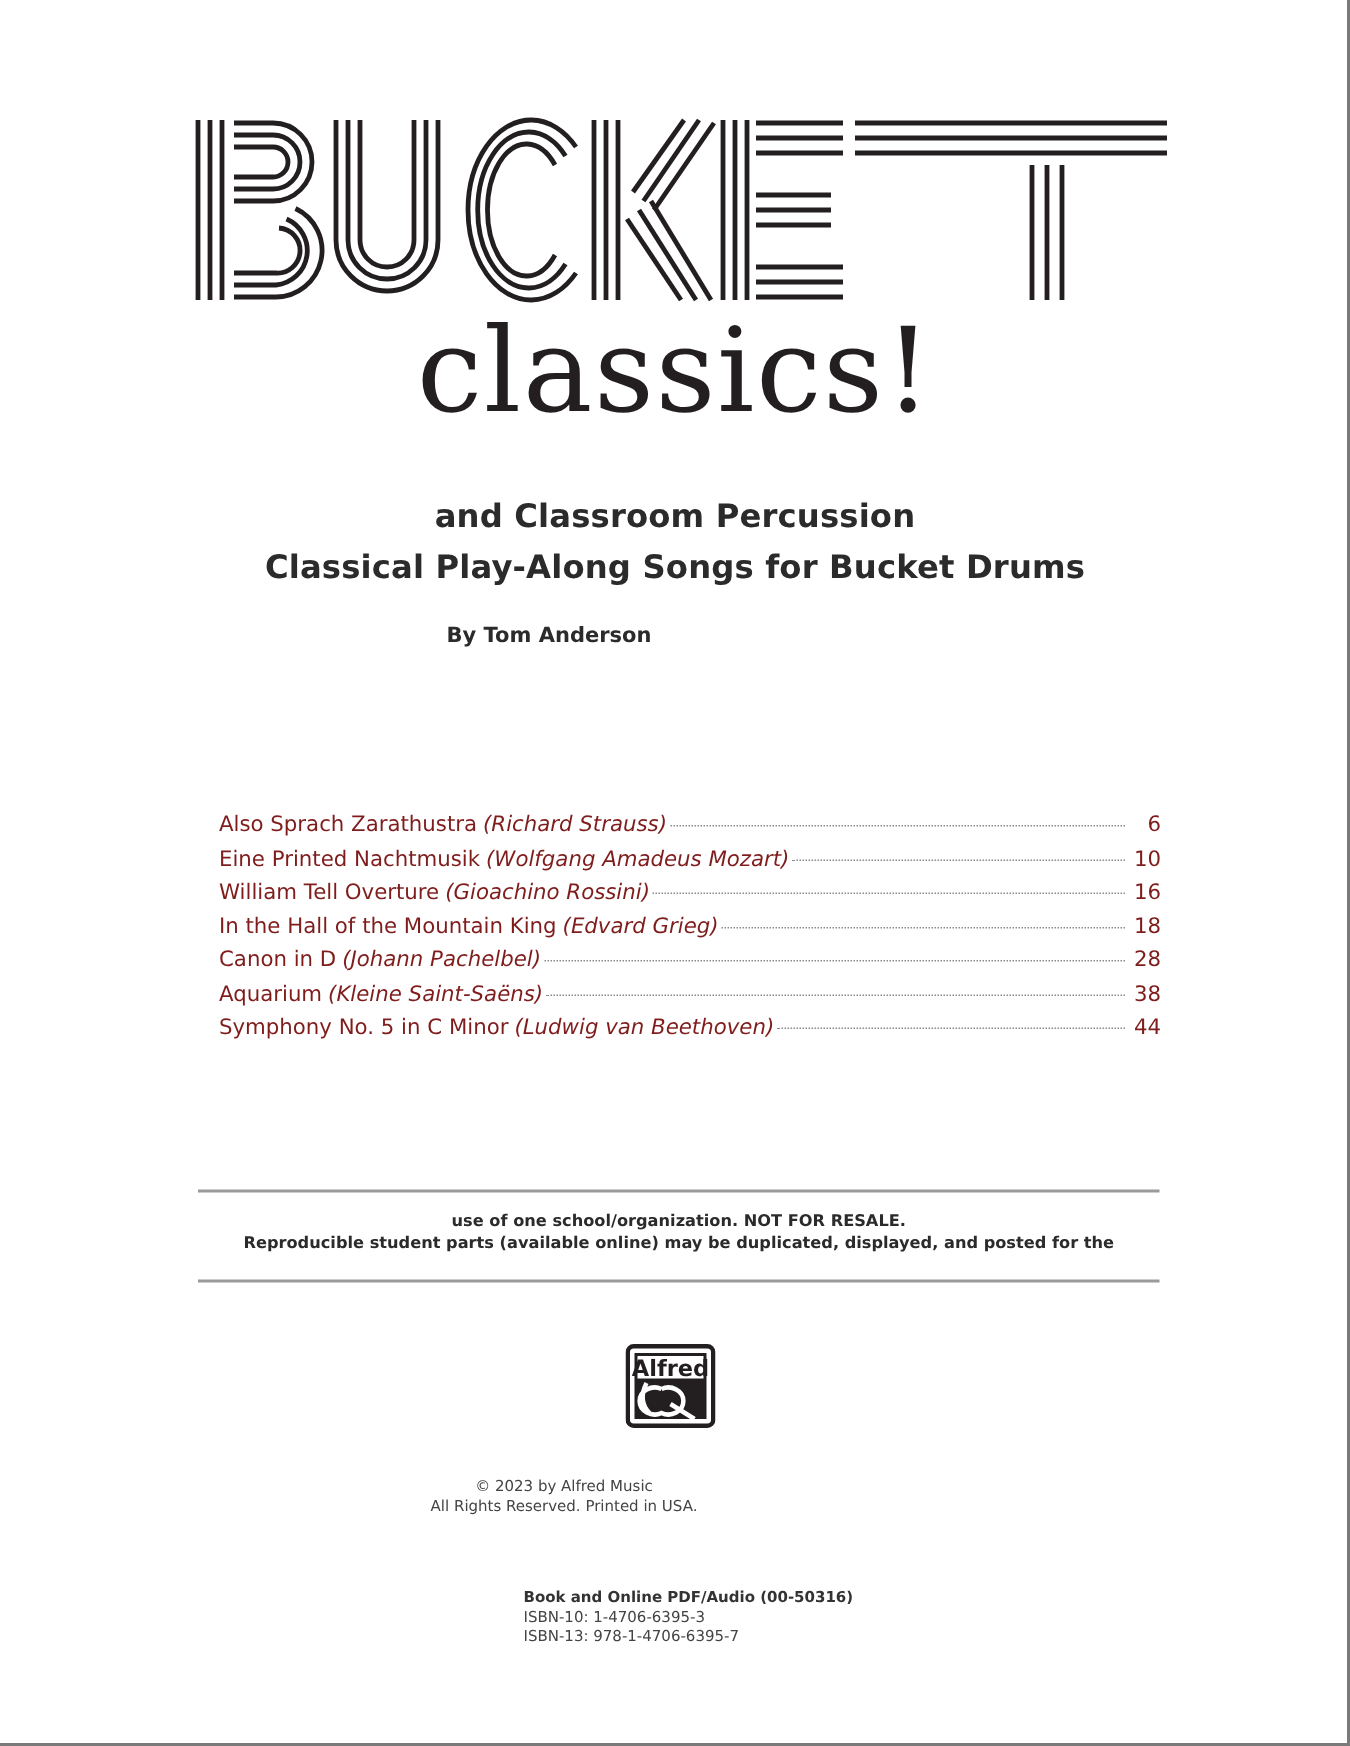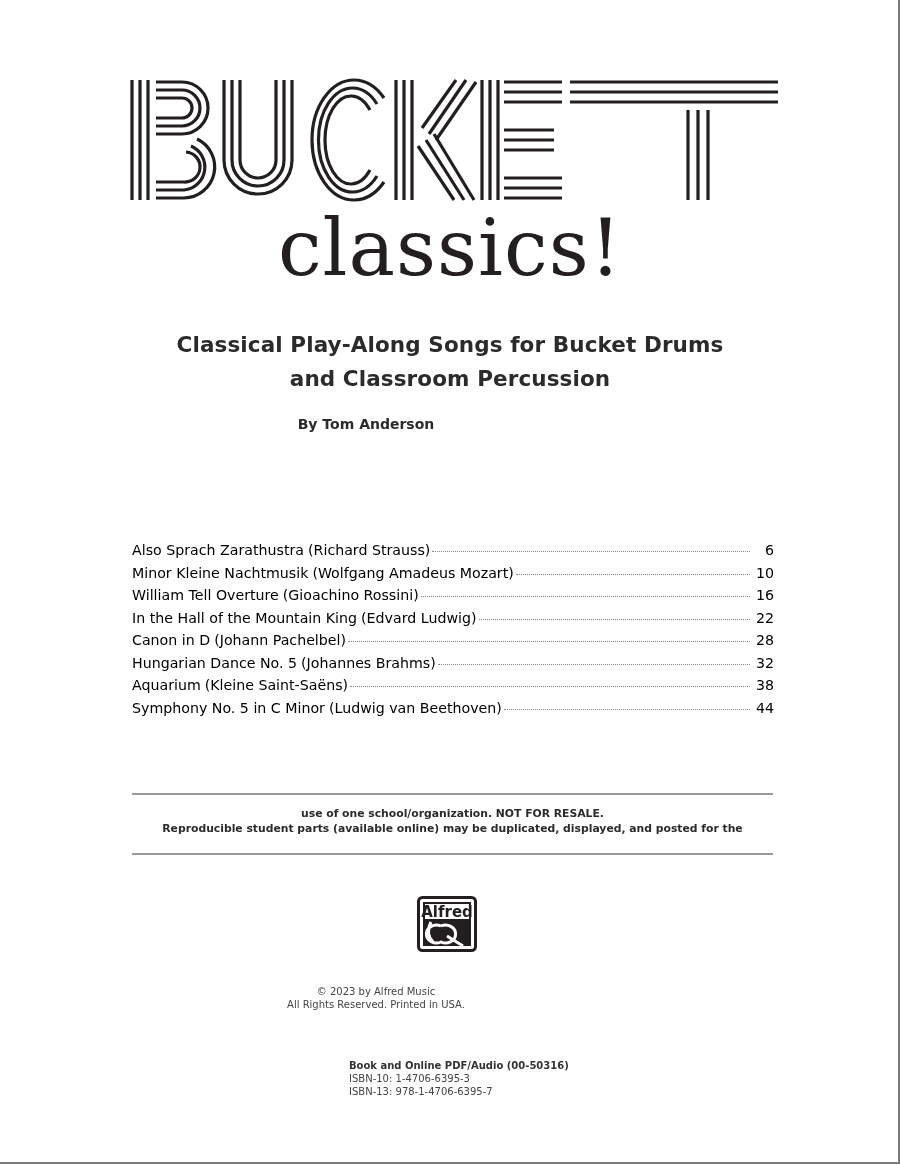--- a/index.html
+++ b/index.html
@@ -8,23 +8,23 @@
 
   .logo-svg { position: absolute; left: 128px; top: 76px; width: 652px; height: 130px; }
   .logo-svg .st { fill: none; stroke: #231f20; stroke-width: 3.2; }
 
   .subtitle-classics { position: absolute; left: 0; width: 900px; top: 198px; text-align: center; font-family: "DejaVu Serif", serif; font-size: 78px; line-height: 100px; letter-spacing: 1px; color: #231f20; }
 
   .tagline { position: absolute; left: 0; width: 900px; top: 328px; text-align: center; font-family: "DejaVu Sans", sans-serif; font-weight: bold; font-size: 21.5px; line-height: 34px; color: #2b2b2b; letter-spacing: 0.1px; }
   .byline { position: absolute; left: 0; width: 732px; top: 414px; text-align: center; font-weight: bold; font-size: 14px; line-height: 20px; color: #2b2b2b; }
 
   .toc { position: absolute; left: 132px; top: 542px; width: 642px; }
-  .toc-row { display: flex; align-items: baseline; height: 22.5px; font-size: 14.2px; color: #000000; white-space: nowrap; }
+  .toc-row { display: flex; align-items: baseline; height: 22.5px; font-size: 14.2px; color: #7f1d1d; white-space: nowrap; margin-left: 14px; }
   .toc-title { flex: 0 0 auto; }
-  .toc-composer { flex: 0 0 auto; margin-left: 4px; text-align: center; }
+  .toc-composer { flex: 0 0 auto; font-style: italic; margin-left: 4px; text-align: center; }
   .toc-dots { flex: 1 1 auto; border-bottom: 1.5px dotted #8a8a8a; margin: 0 2px 0 2px; position: relative; top: -3px; }
   .toc-page { flex: 0 0 auto; width: 22px; text-align: right; }
 
   .rule { position: absolute; left: 132px; width: 641px; height: 0; border-top: 2px solid #9a9a9a; }
   .notice { position: absolute; left: 132px; width: 641px; top: 806px; text-align: center; font-weight: bold; font-size: 10.8px; line-height: 15px; color: #2b2b2b; }
 
   .alfred-logo { position: absolute; left: 417px; top: 896px; width: 60px; height: 56px; }
   .alfred-url { position: absolute; left: 0; width: 900px; top: 961px; text-align: center; font-weight: bold; font-size: 10px; color: #333; }
   .copyright { position: absolute; left: 0; width: 752px; top: 985px; text-align: center; font-size: 10px; line-height: 13px; color: #444; }
   .product { position: absolute; left: 349px; top: 1046px; font-size: 10px; line-height: 13px; color: #444; }
@@ -95,62 +95,56 @@
       <line class="st" x1="2" y1="22" x2="210" y2="22"></line>
       <line class="st" x1="120" y1="30" x2="120" y2="120"></line>
       <line class="st" x1="130" y1="30" x2="130" y2="120"></line>
       <line class="st" x1="140" y1="30" x2="140" y2="120"></line>
     </g>
   </svg>
 
   <div class="subtitle-classics">classics!</div>
 
   <div class="tagline">
+    <div>and Classroom Percussion</div>
     <div>Classical Play-Along Songs for Bucket Drums</div>
-    <div>and Classroom Percussion</div>
   </div>
 
   <div class="byline">By Tom Anderson</div>
 
   <div class="toc">
     <div class="toc-row">
       <span class="toc-title">Also Sprach Zarathustra</span>
       <span class="toc-composer">(Richard Strauss)</span>
       <span class="toc-dots"></span>
       <span class="toc-page">6</span>
     </div>
     <div class="toc-row">
-      <span class="toc-title">Minor Kleine Nachtmusik</span>
+      <span class="toc-title">Eine Printed Nachtmusik</span>
       <span class="toc-composer">(Wolfgang Amadeus Mozart)</span>
       <span class="toc-dots"></span>
       <span class="toc-page">10</span>
     </div>
     <div class="toc-row">
       <span class="toc-title">William Tell Overture</span>
       <span class="toc-composer">(Gioachino Rossini)</span>
       <span class="toc-dots"></span>
       <span class="toc-page">16</span>
     </div>
     <div class="toc-row">
       <span class="toc-title">In the Hall of the Mountain King</span>
-      <span class="toc-composer">(Edvard Ludwig)</span>
+      <span class="toc-composer">(Edvard Grieg)</span>
       <span class="toc-dots"></span>
-      <span class="toc-page">22</span>
+      <span class="toc-page">18</span>
     </div>
     <div class="toc-row">
       <span class="toc-title">Canon in D</span>
       <span class="toc-composer">(Johann Pachelbel)</span>
       <span class="toc-dots"></span>
       <span class="toc-page">28</span>
-    </div>
-    <div class="toc-row">
-      <span class="toc-title">Hungarian Dance No. 5</span>
-      <span class="toc-composer">(Johannes Brahms)</span>
-      <span class="toc-dots"></span>
-      <span class="toc-page">32</span>
     </div>
     <div class="toc-row">
       <span class="toc-title">Aquarium</span>
       <span class="toc-composer">(Kleine Saint-Saëns)</span>
       <span class="toc-dots"></span>
       <span class="toc-page">38</span>
     </div>
     <div class="toc-row">
       <span class="toc-title">Symphony No. 5 in C Minor</span>
       <span class="toc-composer">(Ludwig van Beethoven)</span>

